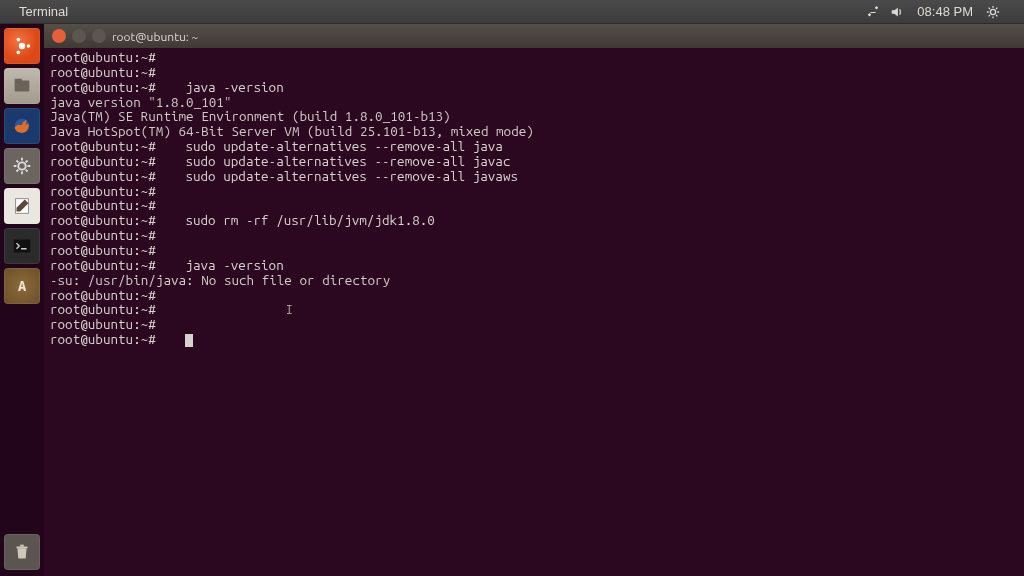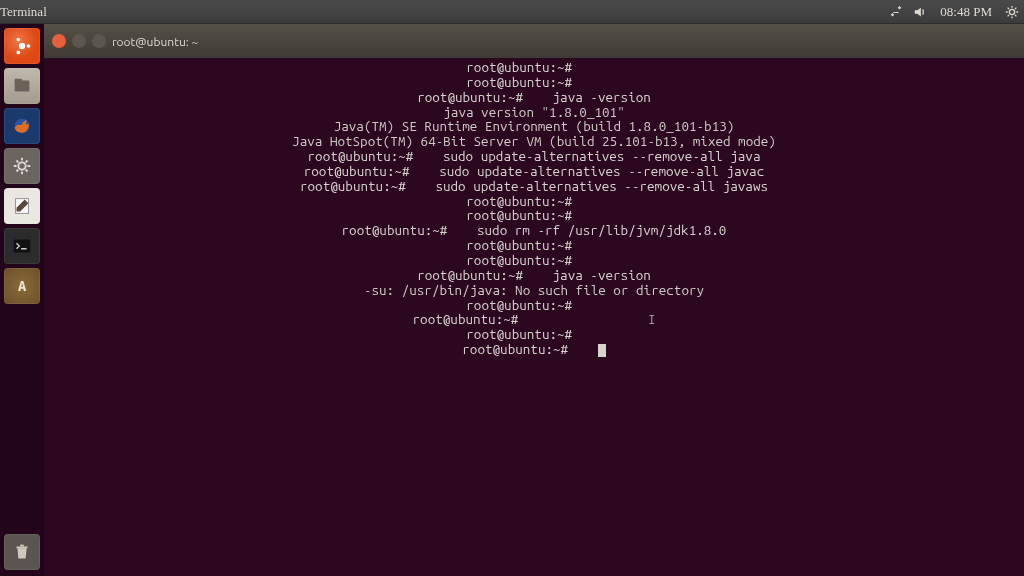--- a/index.html
+++ b/index.html
@@ -10,22 +10,22 @@
   font-size: 13px;
   overflow: hidden;
   position: relative;
 }
 .menubar {
   height: 24px;
   background: linear-gradient(#4a4a4a, #3c3c3c);
   color: #dfdbd2;
   display: flex;
   align-items: center;
-  padding: 0 0;
-  font-family: Liberation Serif, serif;
+  padding: 0 19px;
+  font-family: Liberation Sans, sans-serif;
   font-size: 13px;
   border-bottom: 1px solid #2b2b2b;
 }
 .menubar .title { flex: 0 0 auto; }
 .menubar .spacer { flex: 1; }
 .menubar .ind {
   display: inline-flex;
   align-items: center;
   justify-content: center;
   width: 24px; height: 24px;
@@ -66,21 +66,21 @@
 .launcher .trash-slot { margin-top: auto; margin-bottom: 6px; }
 .launcher .trash { background: #5a5550; }
 
 .termwin {
   position: absolute;
   left: 44px; right: 0; top: 24px; bottom: 0;
   display: flex;
   flex-direction: column;
 }
 .termwin .titlebar {
-  height: 34px;
+  height: 24px;
   background: linear-gradient(#545048,#3f3b34);
   color: #dfdbd2;
   font-family: Ubuntu, sans-serif;
   font-size: 12px;
   display: flex;
   align-items: center;
   padding: 0 8px;
   gap: 6px;
 }
 .termwin .titlebar .wbtn {
@@ -94,21 +94,21 @@
 .termwin .content {
   flex: 1;
   background: #2c0720;
   color: #d6d3cf;
   padding: 2px 6px;
   line-height: 1.1;
   font-size: 13.5px;
   white-space: pre;
   overflow: hidden;
 }
-.termwin .content .line { display: block; min-height: 14px; text-align: center; }
+.termwin .content .line { display: block; min-height: 14px; }
 .prompt-user { color: #d6d3cf; }
 .cmd { color: #d6d3cf; margin-left: 22px; }
 .out { color: #cfcbc6; }
 .cursor {
   display: inline-block;
   width: 8px; height: 13px;
   background: #d6d3cf;
   vertical-align: text-bottom;
 }
 .textcursor {

